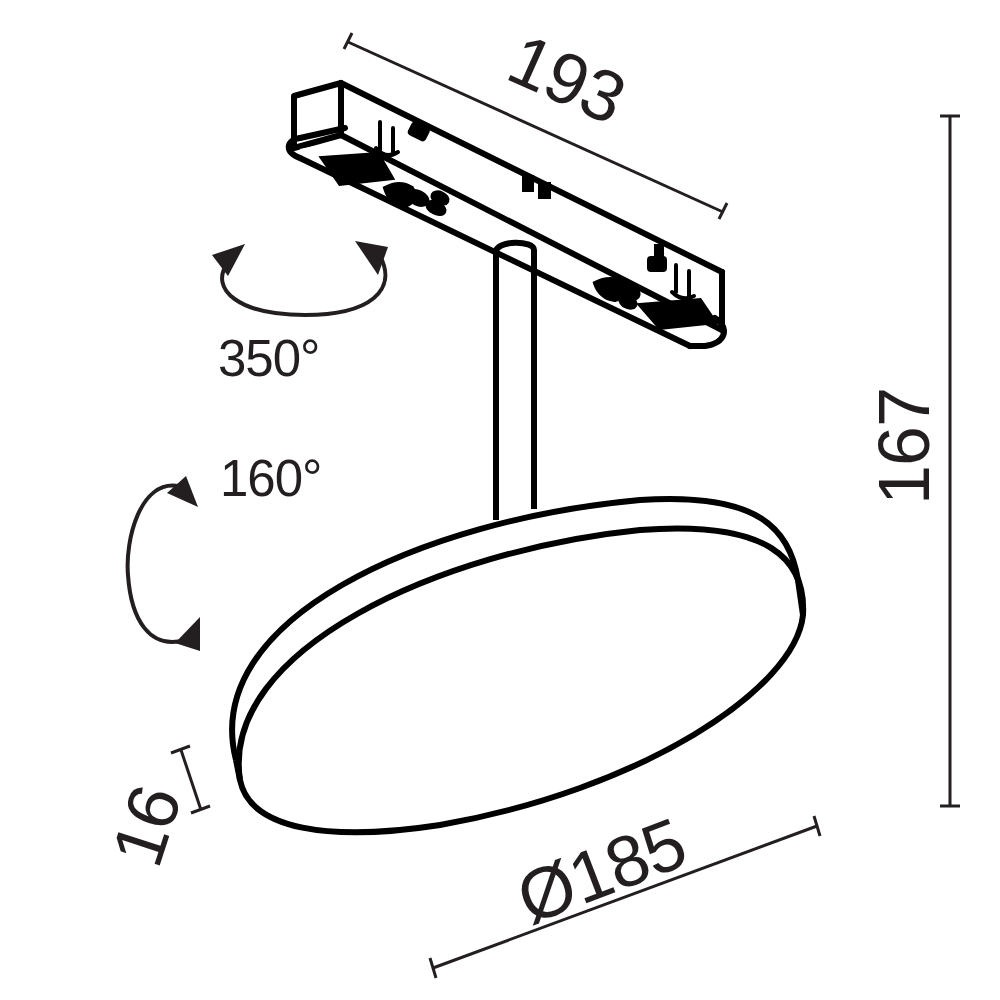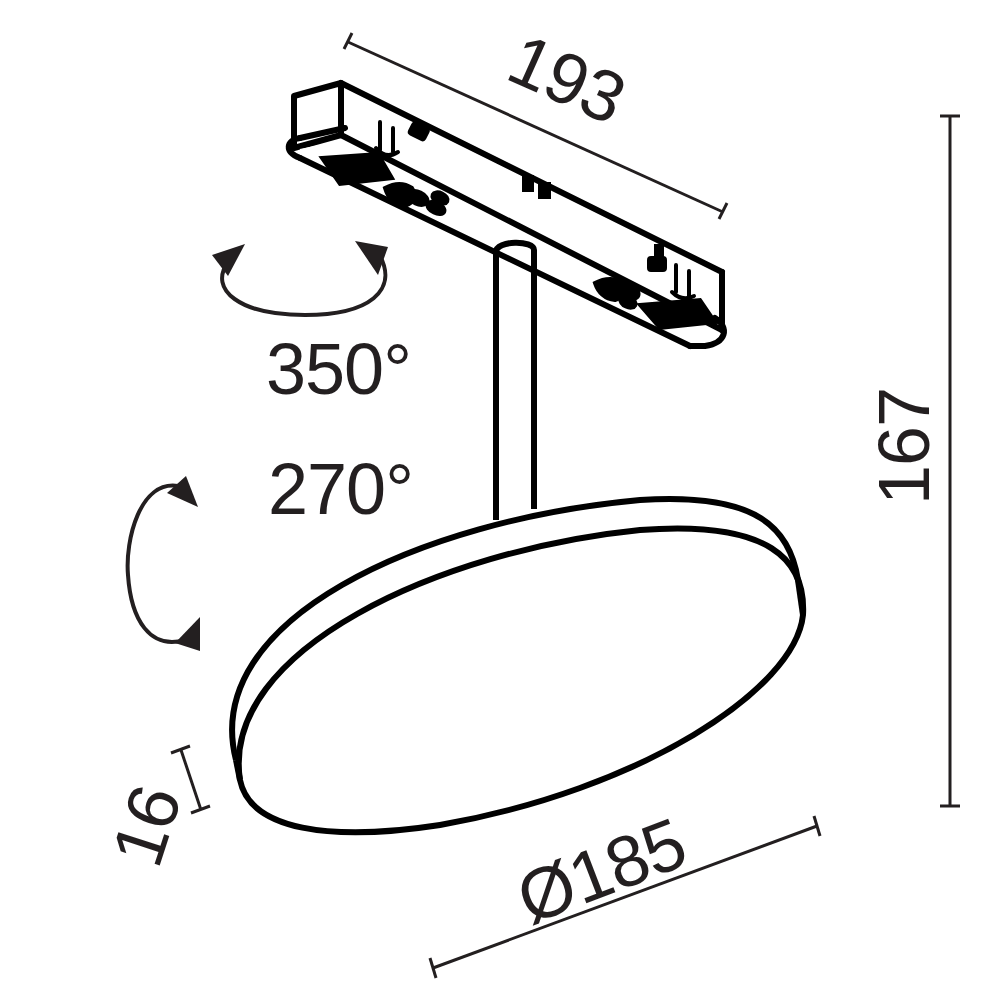--- a/index.html
+++ b/index.html
@@ -28,25 +28,24 @@
       font-size: 72px;
       line-height: 1;
       white-space: nowrap;
       letter-spacing: -1px;
       transform-origin: 0 0;
     }
     .rot-text {
       position: absolute;
       font-family: "Liberation Sans", sans-serif;
       color: #231f20;
-      font-size: 72px;
+      font-size: 51px;
       line-height: 1;
       white-space: nowrap;
       letter-spacing: -1px;
-      margin-left: 48px;
     }
   </style>
 </head>
 <body>
 
 <svg id="drawing" viewBox="0 0 1000 1000" xmlns="http://www.w3.org/2000/svg">
 
   <g fill="none" stroke="#000" stroke-width="6" stroke-linejoin="round" stroke-linecap="round">
 
     <path d="M294 96 L341 83 L341 135 L294 148 Z" fill="#fff"></path>
@@ -145,18 +144,18 @@
     <path d="M814 816 L820 836"></path>
   </g>
   <g stroke="#231f20" stroke-width="3" fill="none">
     <path d="M181 750 L201 810"></path>
     <path d="M171 753 L190 746"></path>
     <path d="M191 813 L210 806"></path>
   </g>
 </svg>
 
 <div class="rot-text" style="left:218px; top:333px;">350°</div>
-<div class="rot-text" style="left:220px; top:453px;">270°</div>
+<div class="rot-text" style="left:220px; top:453px;">160°</div>
 
 <div class="dim-text" style="left:528px; top:22px; transform: rotate(24deg);">193</div>
 <div class="dim-text" style="left:868px; top:505px; transform: rotate(-90deg);">167</div>
 <div class="dim-text" style="left:508px; top:868px; transform: rotate(-21deg);">Ø185</div>
 <div class="dim-text" style="left:100px; top:852px; transform: rotate(-72deg);">16</div>
 
 </body></html>

